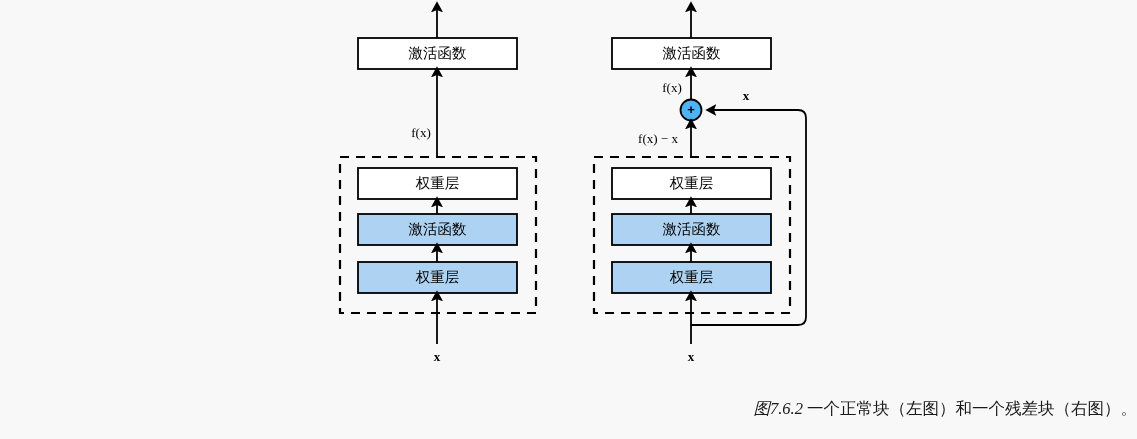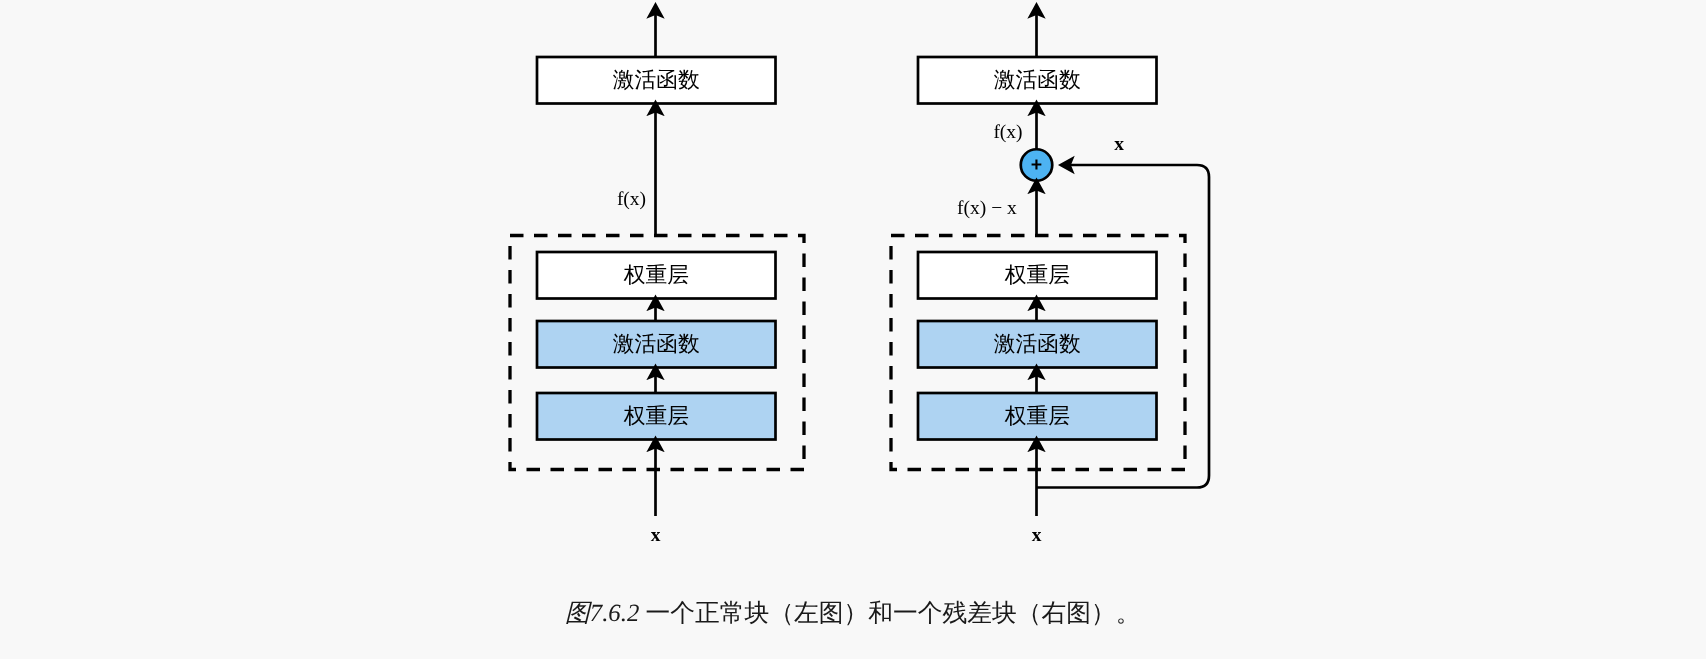--- a/index.html
+++ b/index.html
@@ -44,21 +44,21 @@
     font-weight: bold;
     fill: #000000;
     text-anchor: middle;
     dominant-baseline: middle;
   }
   .caption {
     position: absolute;
     left: 0;
     top: 398px;
     width: 1137px;
-    text-align: center;
+    text-align: right;
     font-family: "Liberation Serif", serif;
     font-size: 16.5px;
     color: #1a1a1a;
     white-space: nowrap;
   }
   .caption-num {
     font-style: italic;
   }
   .caption-text {
     font-style: normal;

